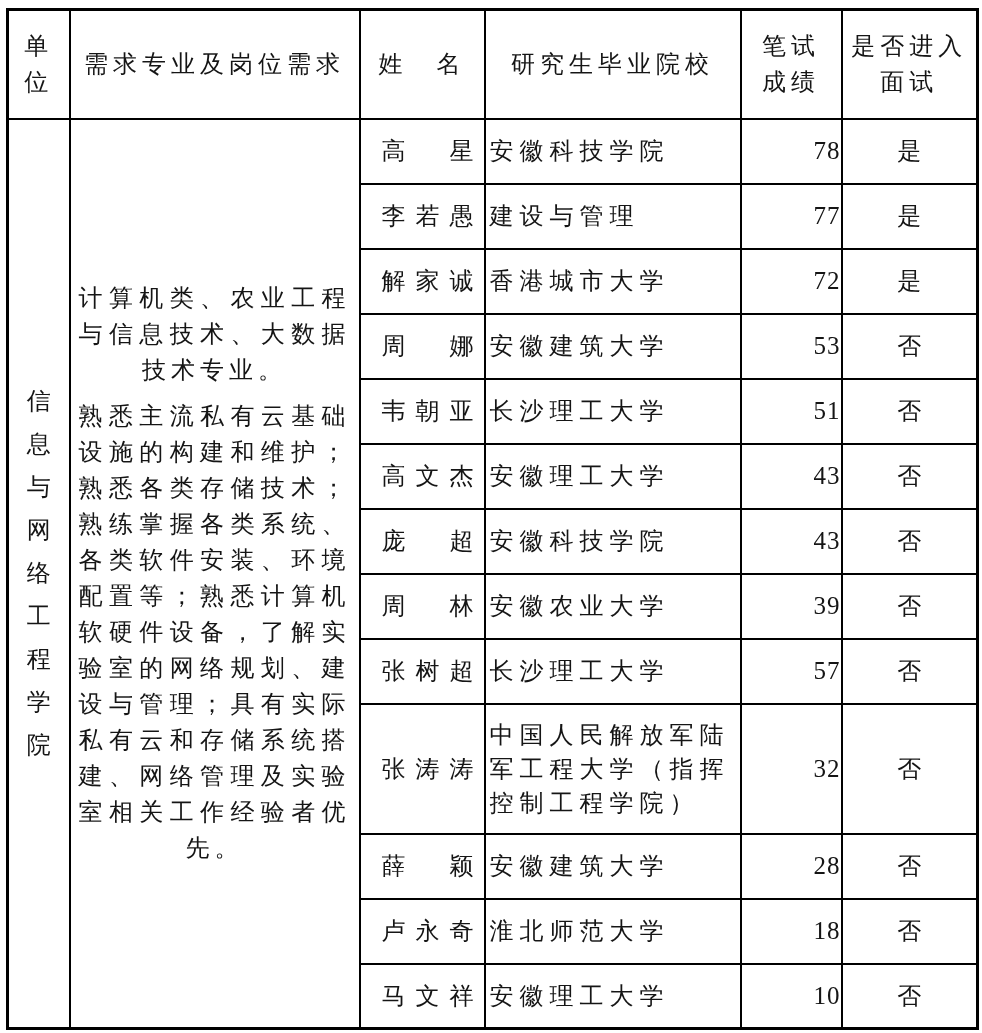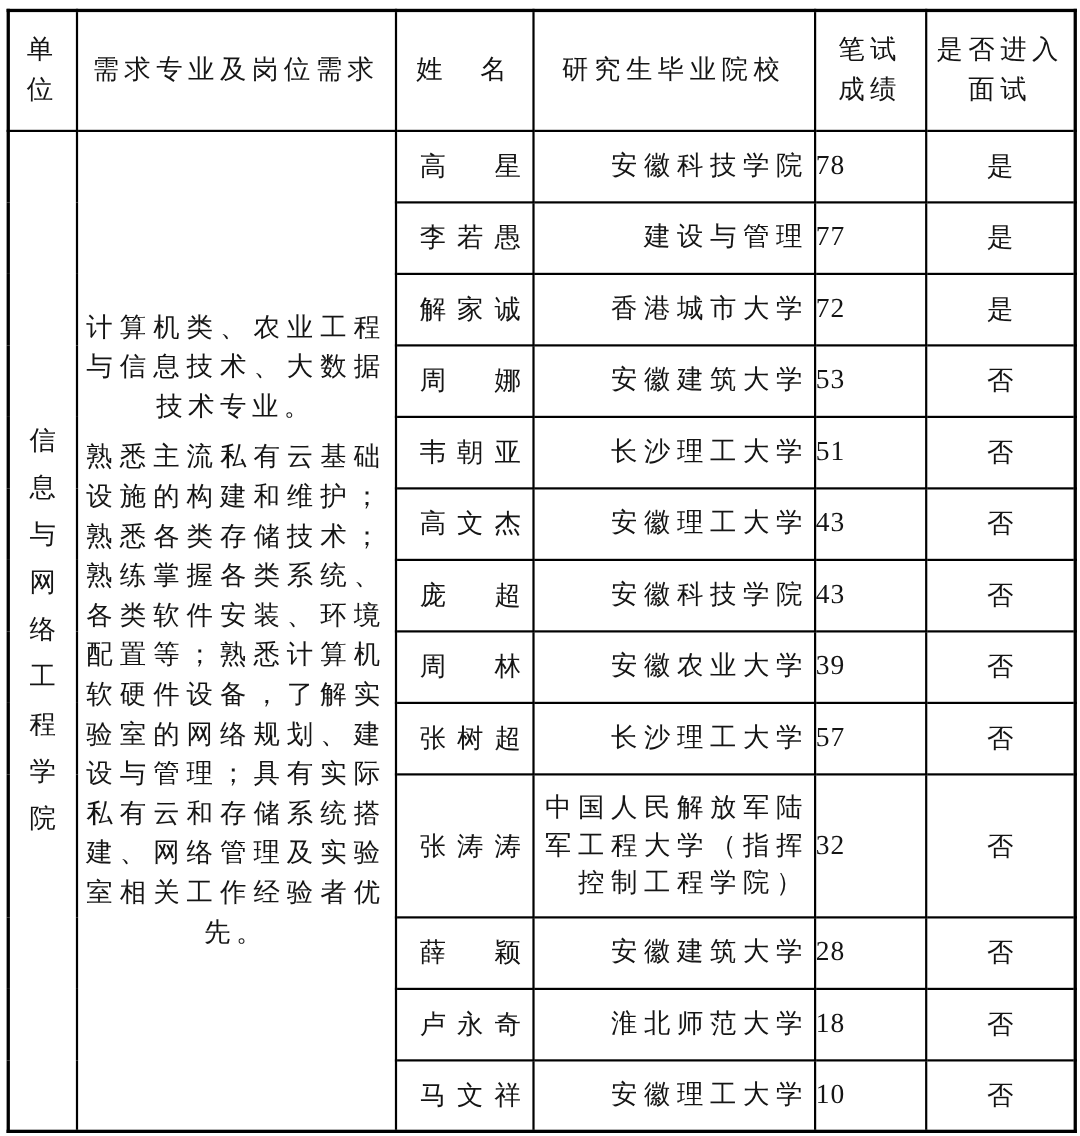--- a/index.html
+++ b/index.html
@@ -66,28 +66,28 @@
     text-align-last: center;
   }
 
   td.name-cell {
     text-align: right;
     font-size: 24px;
     letter-spacing: 10px;
     text-indent: 10px; 
   }
   td.school-cell {
-    text-align: right;
+    text-align: left;
     font-size: 24px;
     letter-spacing: 6px;
     line-height: 34px;
     padding: 0 4px;
   }
   td.score-cell {
-    text-align: left;
+    text-align: right;
     font-size: 25px;
     letter-spacing: 1px;
   }
   td.interview-cell {
     text-align: center;
     font-size: 24px;
   }
 </style>
 </head>
 <body>

